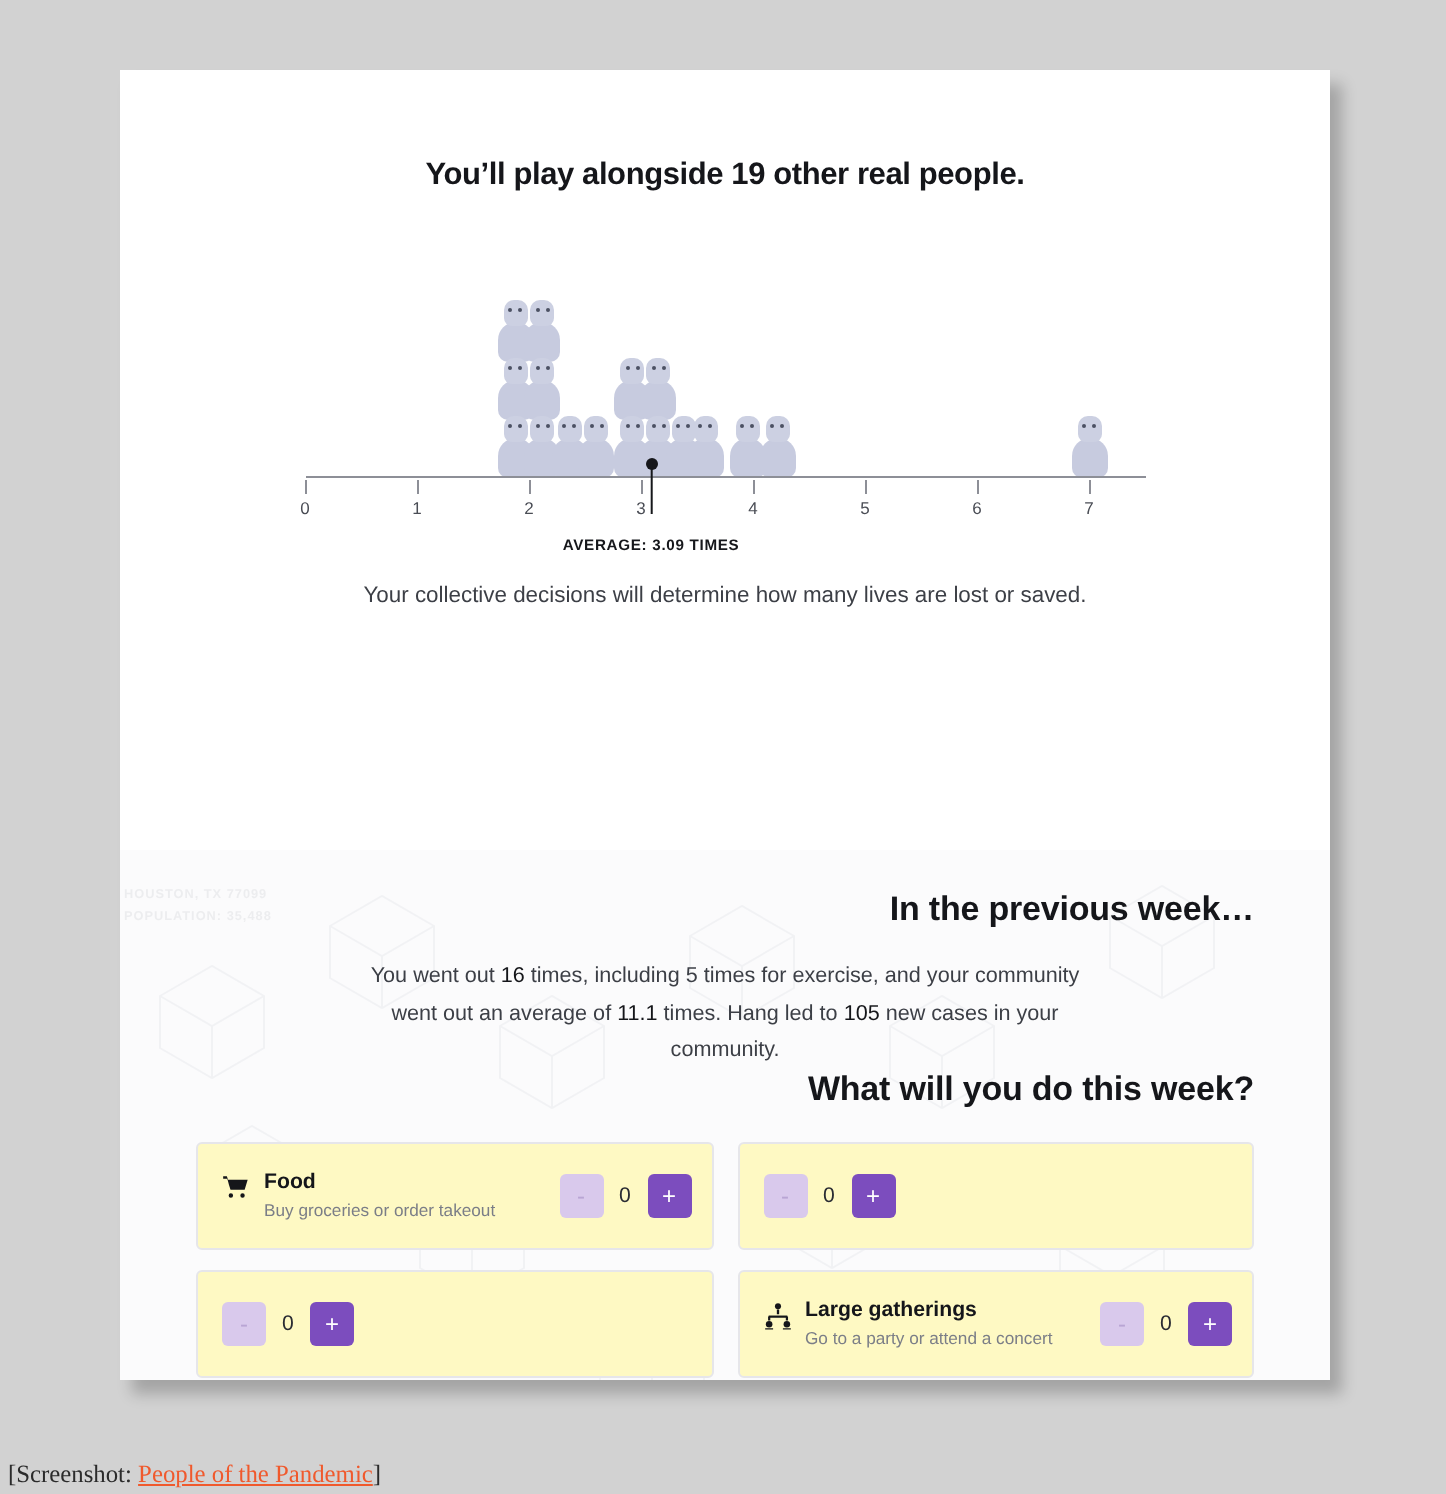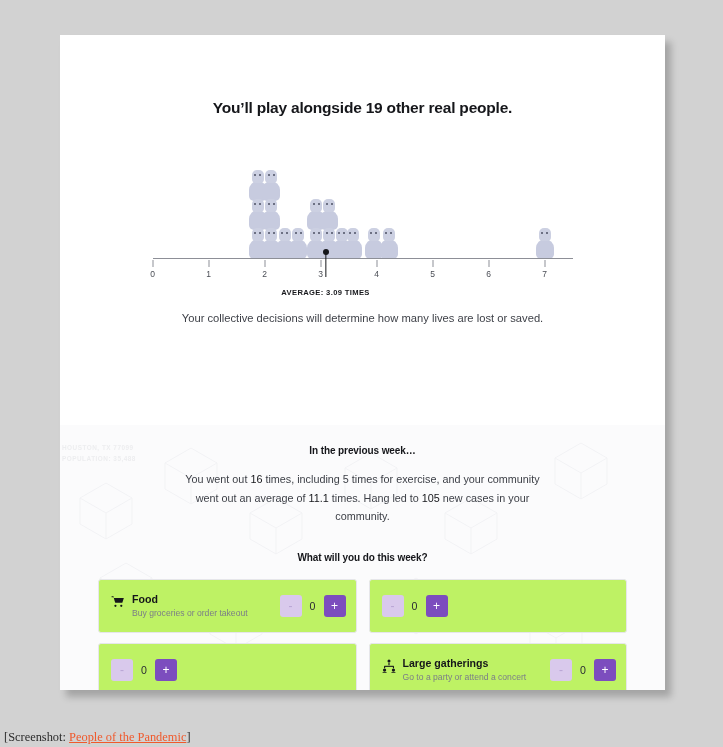--- a/index.html
+++ b/index.html
@@ -33,21 +33,21 @@
     height: 100%;
   }
 
   
   .top-section {
     padding: 0 40px;
   }
 
   #headline {
     margin: 0;
-    padding-top: 64px;
+    padding-top: 44px;
     text-align: center;
     font-size: 15.5px;
     font-weight: bold;
     color: #15161a;
     letter-spacing: -0.2px;
   }
 
   #intro-paragraph {
     margin: 26px auto 0 auto;
     width: 400px;
@@ -212,49 +212,49 @@
     font-weight: bold;
     letter-spacing: 0.5px;
     color: #dfe0e3;
     line-height: 1.7;
     white-space: pre;
   }
 
   #lower-content { position: relative; z-index: 2; }
 
   .section-title {
-    text-align: center;
-    font-size: 10px;
+    text-align: right;
+    font-size: 17px;
     font-weight: bold;
     color: #15161a;
     letter-spacing: -0.1px;
   }
   #prev-week-title { padding-top: 20px; }
 
   #prev-week-body {
     margin: 14px auto 0 auto;
     width: 360px;
     text-align: center;
     font-size: 10.8px;
     line-height: 1.72;
     color: #3c3f46;
   }
   #prev-week-body b { color: #15161a; font-weight: normal; text-align: right; }
 
-  #week-question { margin-top: 26px; }
+  #week-question { }
 
   
   #cards {
     margin-top: 16px;
     display: grid;
     grid-template-columns: 1fr 1fr;
     gap: 10px 12px;
   }
   .action-card {
-    background: #bef264;
+    background: #fef9c3;
     border: 1px solid #e6e6ea;
     border-radius: 3px;
     padding: 9px 10px 9px 12px;
     display: flex;
     align-items: center;
     justify-content: space-between;
     min-height: 34px;
   }
   .card-left { display: flex; align-items: flex-start; gap: 7px; }
   .card-icon {

